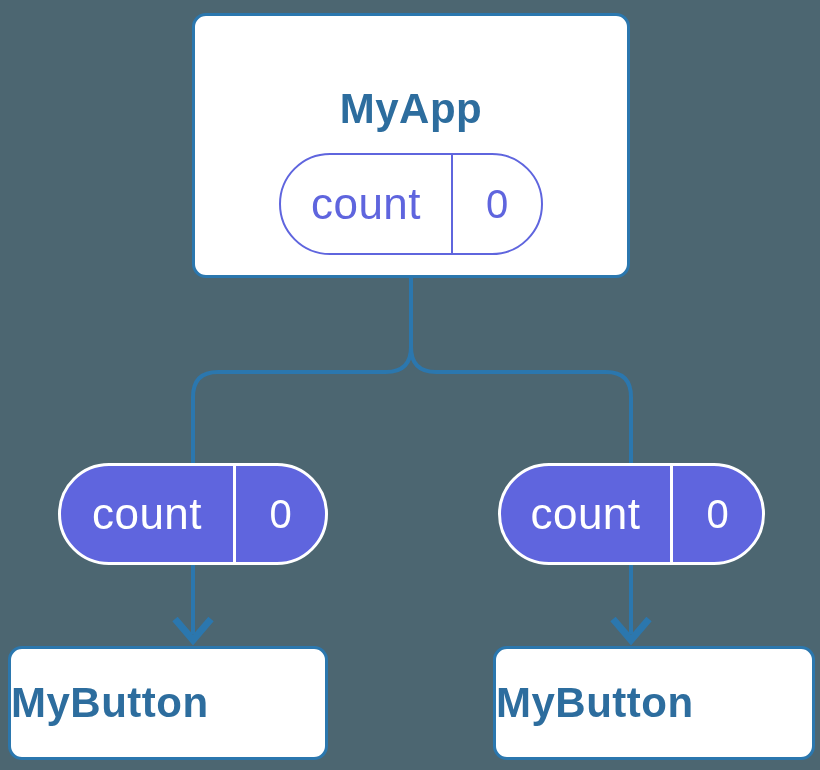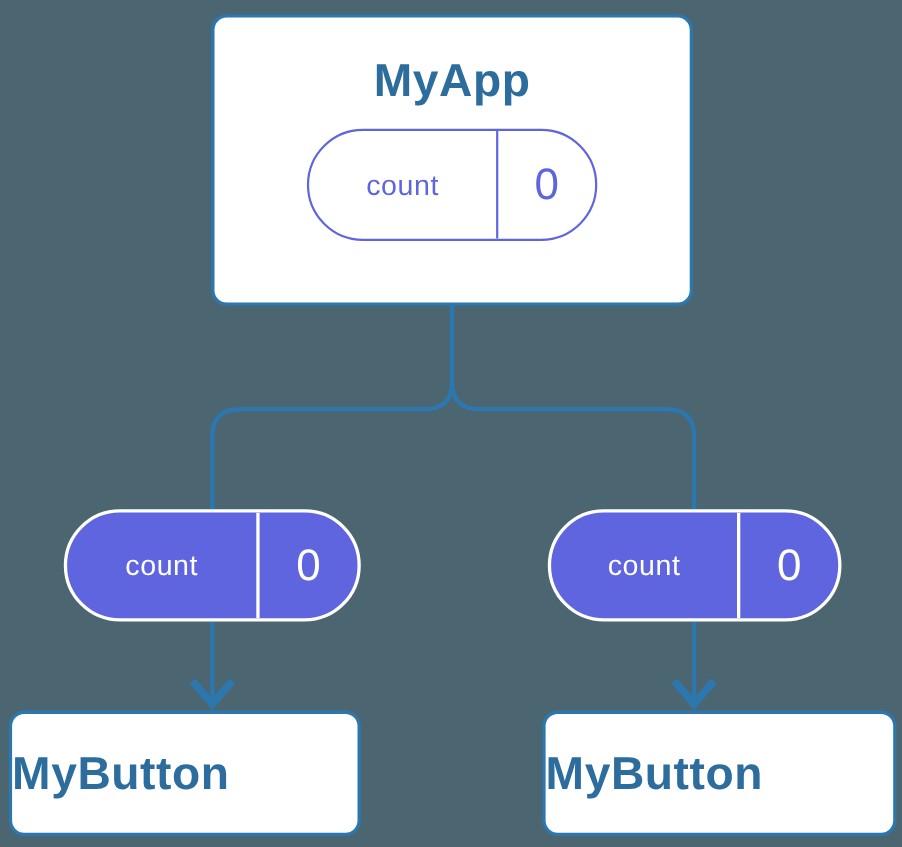--- a/index.html
+++ b/index.html
@@ -32,21 +32,21 @@
     left:192px;top:13px;width:438px;height:265px;
     display:flex;flex-direction:column;align-items:center;
   }
   .node-title{
     color:var(--text-blue);
     font-size:42px;
     font-weight:600;
     line-height:42px;
     letter-spacing:0.5px;
   }
-  .root-node .node-title{margin-top:36px;}
+  .root-node .node-title{margin-top:72px;}
 
   .pill{
     display:flex;
     border-radius:51px;
     overflow:hidden;
   }
   .pill-outline{
     margin-top:23px;
     width:264px;height:102px;
     background:var(--white);
@@ -60,21 +60,21 @@
     background:var(--indigo);
     border:3px solid var(--white);
     color:var(--white);
   }
   .pill-solid .pill-value{border-left:3px solid var(--white);width:92px;}
   .pill-left{left:58px;top:463px;width:270px;}
   .pill-right{left:498px;top:463px;width:267px;}
 
   .pill-label{
     flex:1;display:flex;align-items:center;justify-content:center;
-    font-size:26px;font-weight:400;letter-spacing:0.5px;
+    font-size:44px;font-weight:400;letter-spacing:0.5px;
   }
   .pill-value{
     display:flex;align-items:center;justify-content:center;
     font-size:40px;font-weight:400;
   }
 
   .leaf-node{
     display:flex;align-items:center;justify-content:flex-start;
   }
   .leaf-left{left:8px;top:646px;width:320px;height:114px;}

